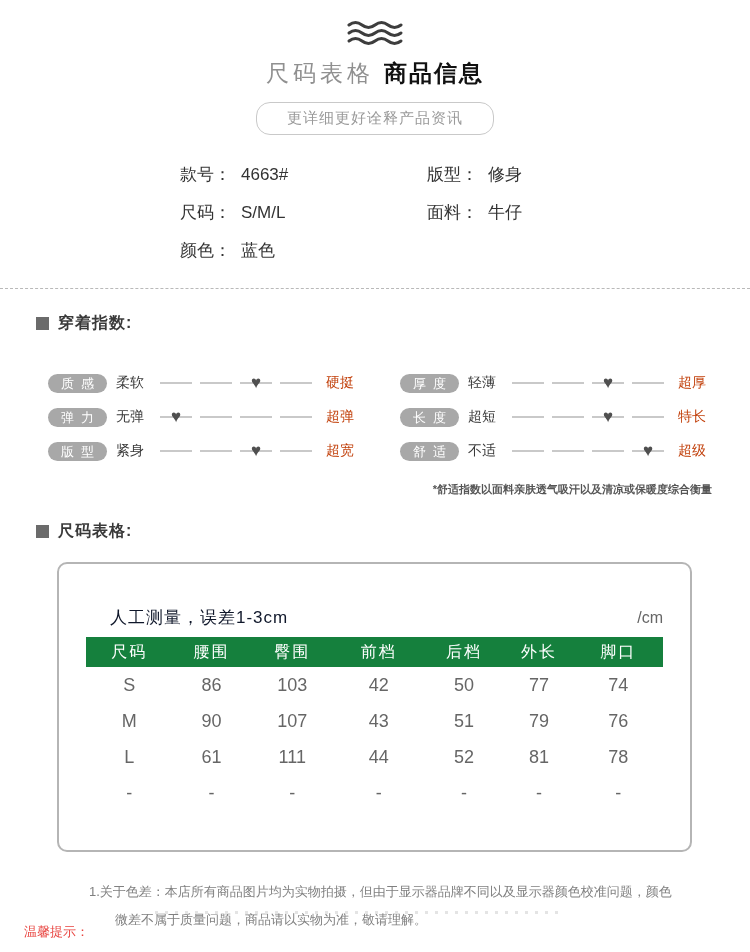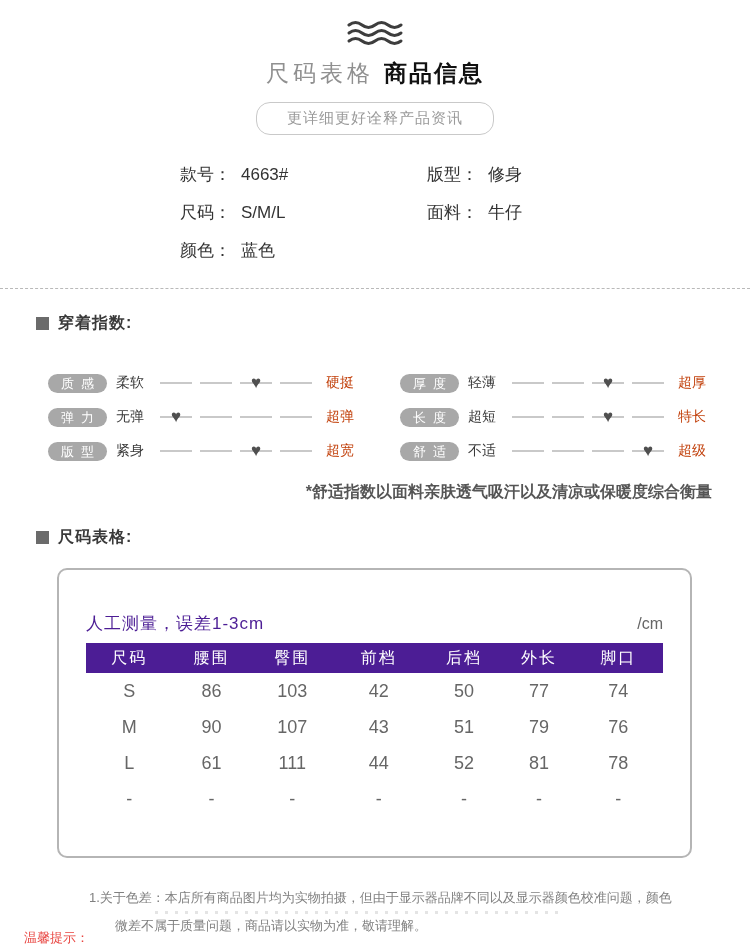--- a/index.html
+++ b/index.html
@@ -35,30 +35,30 @@
   .scale-row { display:flex; align-items:center; height:34px; }
   .badge { background:#a8a8a8; color:#fff; font-size:13px; border-radius:11px;
     padding:3px 6px 3px 13px; letter-spacing:7px; line-height:1; }
   .min-lbl { margin-left:9px; font-size:14px; color:#3a3a3a; width:32px; }
   .max-lbl { margin-left:10px; font-size:14px; color:#c2410c; }
   .slots { display:flex; align-items:center; margin-left:8px; }
   .slot { position:relative; display:block; width:32px; height:2px; background:#c9c9c9; margin:0 4px; }
   .slot.heart::after { content:"\2665"; position:absolute; left:50%; top:50%;
     transform:translate(-50%,-52%); color:#4f4f4f; font-size:17px; line-height:1; }
 
-  .scale-note { margin:14px 38px 0 4px; text-align:right; font-size:16px; font-weight:700; color:#555; }
+  .scale-note { margin:14px 38px 0 4px; text-align:right; font-size:11px; font-weight:700; color:#555; }
 
   
   .size-box { margin:20px 0 0 57px; width:635px; height:290px; border:2px solid #b5b5b5;
     border-radius:10px; padding:0 27px; }
   .size-meta { margin-top:42px; display:flex; justify-content:space-between; align-items:baseline; }
-  .size-meta .m-left { font-size:17px; color:#4c1d95; letter-spacing:1px; }
+  .size-meta .m-left { font-size:17px; color:#0f172a; letter-spacing:1px;margin-left:24px; }
   .size-meta .m-right { font-size:16px; color:#666; }
   table.size { width:100%; margin-top:8px; border-collapse:collapse; table-layout:fixed; }
-  table.size th { background:#4c1d95; color:#fff; font-weight:400; font-size:16px;
+  table.size th { background:#15803d; color:#fff; font-weight:400; font-size:16px;
     height:30px; letter-spacing:2px; text-align:center; }
   table.size td { height:36px; font-size:18px; color:#666; text-align:center; }
 
   
   .notice { display:flex; margin:26px 0 0 24px; width:712px; font-size:13px; line-height:28px; }
   .notice-label { color:#e8433f; white-space:nowrap;margin-top:40px; }
   .notice-body { color:#808080; }
   .notice-line2 { padding-left:26px; }
 
   .cutoff-remnant { position:absolute; left:155px; top:911px; width:405px; height:3px;

